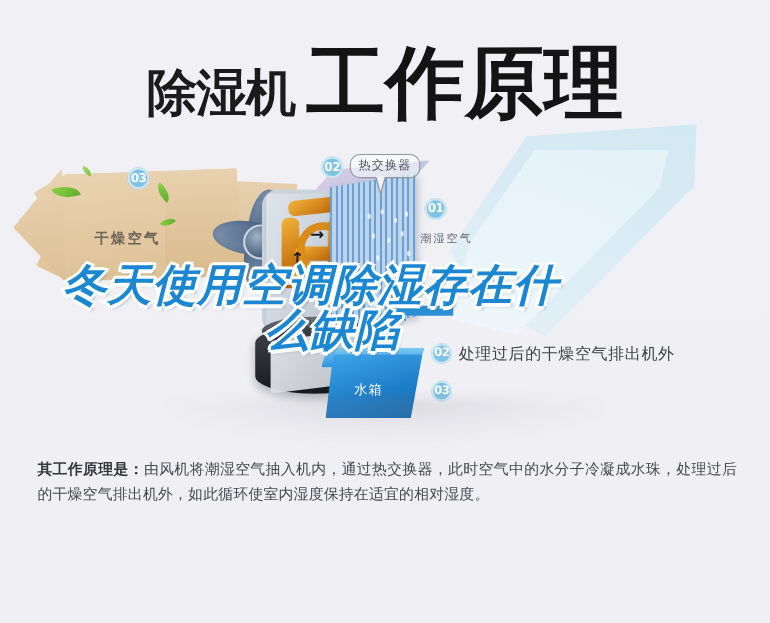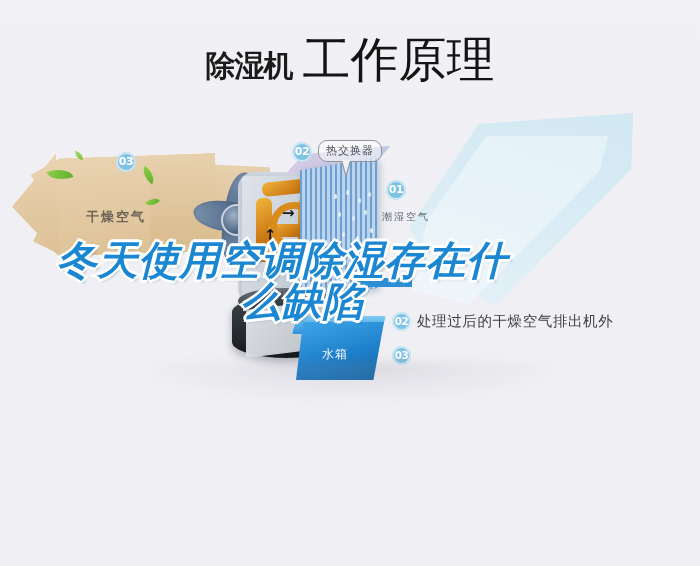--- a/index.html
+++ b/index.html
@@ -28,31 +28,31 @@
   .title-wrap {
     position: absolute;
     left: 0;
     top: 28px;
     width: 700px;
     text-align: center;
     white-space: nowrap;
   }
   .title-a {
     font-family: "DejaVu Sans", "Liberation Sans", sans-serif;
-    font-size: 30px;
+    font-size: 46px;
     font-weight: bold;
     color: #1b1b1b;
     letter-spacing: -1px;
     vertical-align: baseline;
     margin-top: 36px;
   }
   .title-b {
     font-family: "DejaVu Sans", "Liberation Sans", sans-serif;
-    font-size: 48px;
-    font-weight: normal;
+    font-size: 72px;
+    font-weight: bold;
     color: #141414;
     letter-spacing: 0px;
     margin-left: 10px;
     vertical-align: baseline;
   }
 
   
   .stage {
     position: absolute;
     left: 0;
@@ -544,15 +544,16 @@
   </div>
 
   <div class="overlay">
     <span class="ol-line line1">冬天使用空调除湿存在什</span>
     <span class="ol-line line2">么缺陷</span>
   </div>
 
   <div class="shadow-band"></div>
 
   <div class="copy">
+    <p class="para"><b>其工作原理是：</b><span>由风机将潮湿空气抽入机内，通过热交换器，此时空气中的水分子冷凝成水珠，处理过后的干燥空气排出机外，如此循环使室内湿度保持在适宜的相对湿度。</span></p>
   </div>
 
 </div>
 
 </body></html>

